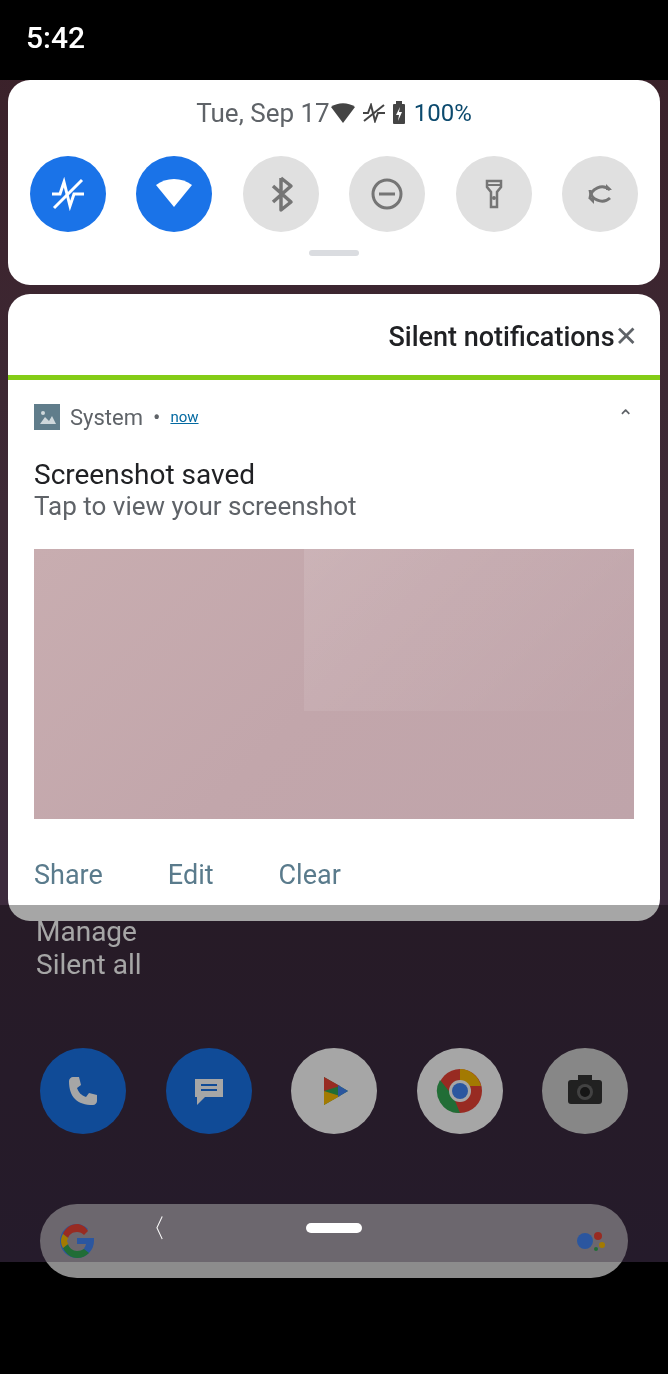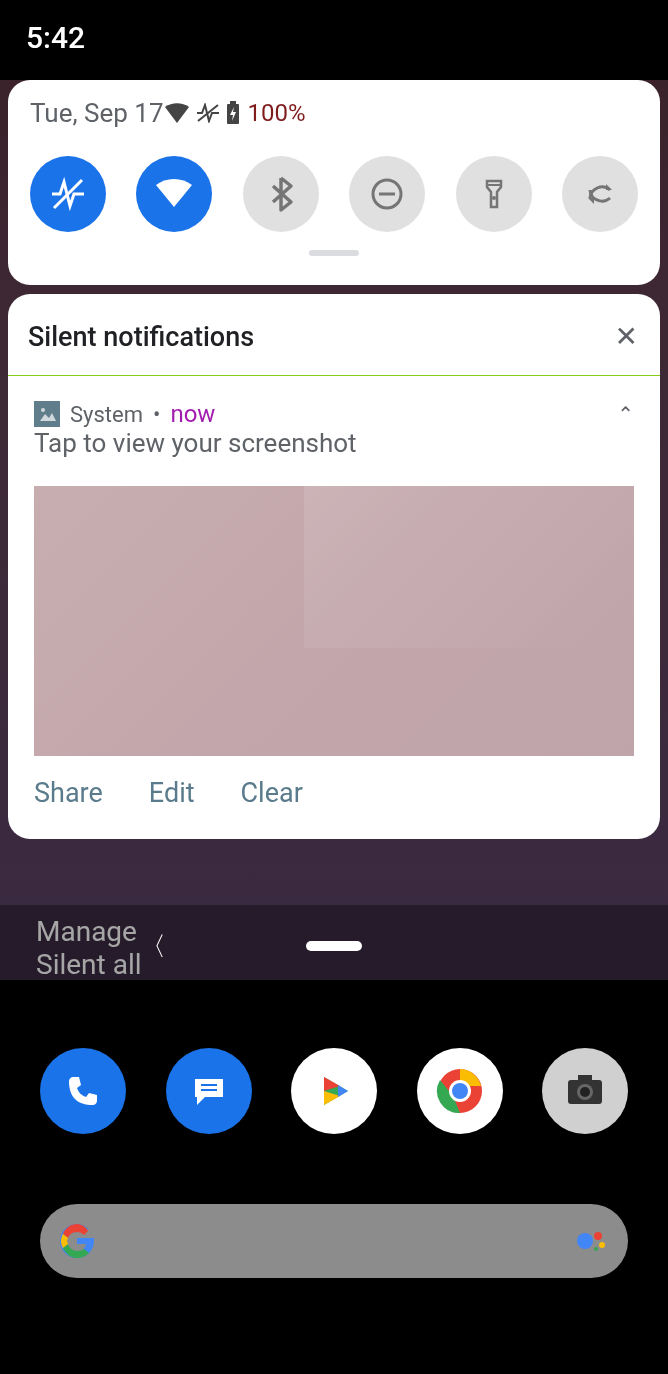--- a/index.html
+++ b/index.html
@@ -6,46 +6,46 @@
   html, body {
     width: 668px;
     height: 1374px;
     overflow: hidden;
     font-family: Roboto, "Segoe UI", Arial, sans-serif;
     background: #000;
   }
   .screen {
     position: relative;
     width: 668px;
-    height: 980px;
+    height: 1262px;
     background: linear-gradient(to bottom, #3a2028 0%, #3e2a36 40%, #3a2a42 100%);
   }
   .black-top {
     position: absolute; top:0; left:0; right:0; height:80px; background:#000;
   }
   .status-time {
     position: absolute;
     top: 20px; left: 26px;
     color: #fff; font-size: 30px; font-weight: 500;
   }
 
   
   .qs-card {
     position: absolute;
     top: 80px; left: 8px; right: 8px;
     background: #fff;
     border-radius: 22px;
     padding: 18px 22px 12px 22px;
     height: 205px;
   }
-  .qs-top-row { display:flex; align-items:center; justify-content:flex-start; }
+  .qs-top-row { display:flex; align-items:center; justify-content:center; }
   .qs-date { font-size: 26px; color:#5f6368; font-weight:400; }
   .qs-status { display:flex; align-items:center; gap:6px; color:#444; }
   .qs-status svg { display:block; }
-  .qs-battery-text { font-size:24px; color:#7f1d1d; margin-left:2px; }
+  .qs-battery-text { font-size:24px; color:#0c4a6e; margin-left:2px; }
 
   .qs-tiles { display:flex; justify-content:space-between; margin-top:28px; }
   .tile {
     width:76px; height:76px; border-radius:50%;
     display:flex; align-items:center; justify-content:center;
     background:#e0e0e0;
   }
   .tile.active { background:#1a73e8; }
   .tile svg { display:block; }
   .qs-handle {
@@ -55,53 +55,53 @@
 
   
   .notif-panel {
     position:absolute;
     top: 294px; left:8px; right:8px;
     background:#fff;
     border-radius: 22px;
     overflow:hidden;
   }
   .silent-header {
-    display:flex; align-items:center; justify-content:space-between;
+    display:flex; align-items:center; justify-content:flex-end;
     padding: 26px 22px 22px 20px;
-    border-bottom:1px solid #84cc16;
+    border-bottom:5px solid #84cc16;
   }
   .silent-title { font-size:27px; color:#202124; font-weight:500; }
   .close-x { font-size:28px; color:#5f6368; }
 
   .notif-body { padding: 24px 26px 20px 26px; }
   .notif-app-row { display:flex; align-items:center; gap:10px; position:relative; }
   .app-icon {
     width:26px; height:26px; background:#607d8b;
     display:flex; align-items:center; justify-content:center;
   }
   .app-name { font-size:22px; color:#5f6368; }
   .app-sep  { font-size:22px; color:#5f6368; }
-  .app-time { font-size:24px; color:#a21caf; }
+  .app-time { font-size:15px; color:#0369a1;text-decoration:underline; }
   .chevron { position:absolute; right:0; color:#5f6368; font-size:20px; }
 
   .notif-title { font-size:28px; color:#202124; margin-top:28px; }
   .notif-sub   { font-size:26px; color:#5f6368; }
 
   .shot-preview {
     margin-top:28px;
     height:270px;
     background: linear-gradient(135deg, #c8adb0 0%, #c2a6ab 50%, #bfa4aa 100%);
     position:relative;
   }
   .shot-preview::before {
     content:""; position:absolute; top:0; right:0; width:55%; height:60%;
     background: linear-gradient(135deg, rgba(255,255,255,.12), rgba(0,0,0,0));
   }
 
-  .notif-actions { display:flex; gap:46px; margin-top:21px; margin-bottom:10px; }
+  .notif-actions { display:flex; gap:65px; margin-top:40px; margin-bottom:10px; }
   .notif-action { font-size:27px; color:#5a7b8c; font-weight:400; }
 
   
   .manage-row {
     position:absolute;
     top: 915px; left:0; right:0;
     display:flex; justify-content:space-between;
     padding: 0 36px;
     color:#fff; font-size:28px; font-weight:400;flex-direction:column;
   }
@@ -230,20 +230,21 @@
               <polygon points="3,17 8,10 12,14 15,9 19,17" fill="#cfd8dc"></polygon>
               <circle cx="6" cy="6" r="2" fill="#cfd8dc"></circle>
             </svg>
         </div>
         <span class="app-name">System</span>
         <span class="app-sep">•</span>
         <span class="app-time">now</span>
         <span class="chevron">⌃</span>
       </div>
 
+      <div class="notif-title">Screenshot saved</div>
       <div class="notif-sub">Tap to view your screenshot</div>
 
       <div class="shot-preview"></div>
 
       <div class="notif-actions">
         <span class="notif-action">Share</span>
         <span class="notif-action">Edit</span>
         <span class="notif-action">Clear</span>
       </div>
     </div>

